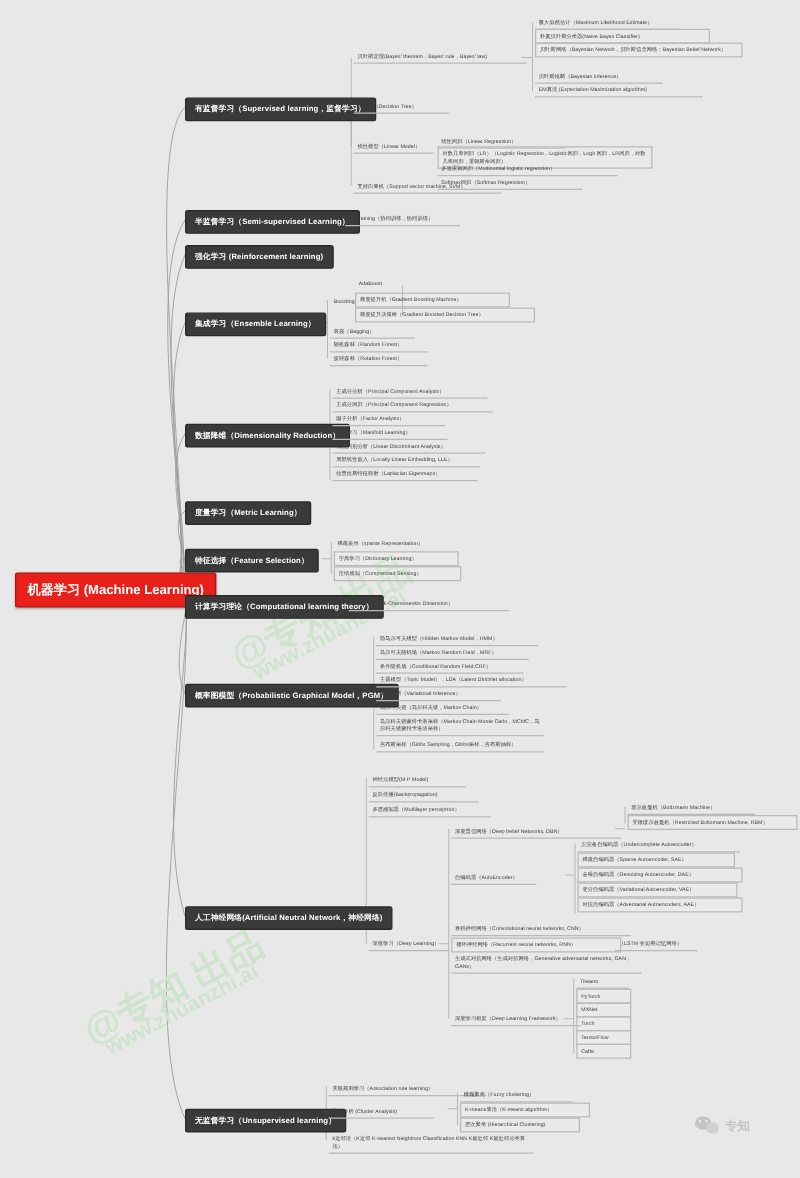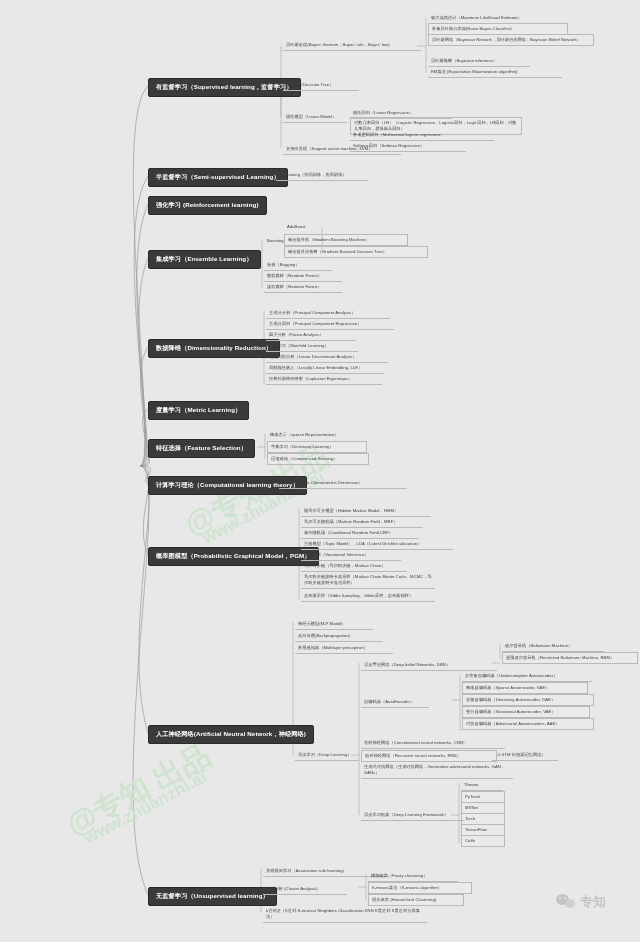--- a/index.html
+++ b/index.html
@@ -45,21 +45,21 @@
   .leaf.plain{border-bottom:none;}
   .leaf.wrap{white-space:normal;}
 
   
   .badge{position:absolute;left:556px;top:893px;display:flex;align-items:center;gap:4px;opacity:.55;}
   .wechat{position:relative;width:20px;height:16px;}
   .wechat .b1,.wechat .b2{position:absolute;background:#a8a8a8;border-radius:50%;}
   .wechat .b1{width:13px;height:11px;left:0;top:0;}
   .wechat .b2{width:10px;height:8.5px;left:9px;top:5px;background:#bdbdbd;}
   .wechat .d{position:absolute;width:1.6px;height:1.6px;background:#e8e8e8;border-radius:50%;}
-  .badge-text{font-size:13px;color:#a8a8a8;font-weight:bold;}
+  .badge-text{font-size:10px;color:#a8a8a8;font-weight:bold;}
 </style>
 </head>
 <body>
 
 <div id="canvas">
 
   <svg class="links" viewBox="0 0 640 942">
     <g fill="none" stroke="#9a9a9a" stroke-width="0.7">
 
       <path d="M140 466 C 160 466, 110 120, 148 86"></path>
@@ -120,20 +120,21 @@
       <path d="M358 887 L 366 887"></path>
       <path d="M366 874 L 366 900"></path>
     </g>
   </svg>
 
   <div class="wm wm1">@专知 出品</div>
   <div class="wm wm2">www.zhuanzhi.ai</div>
   <div class="wm wm3">@专知 出品</div>
   <div class="wm wm4">www.zhuanzhi.ai</div>
 
+  <div class="node root" style="left:12px;top:458px;">机器学习 (Machine Learning)</div>
 
   <div class="node lvl1" style="left:148px;top:78px;">有监督学习（Supervised learning，监督学习）</div>
   <div class="node leaf" style="left:283px;top:40px;width:132px;">贝叶斯定理(Bayes' theorem，Bayes' rule，Bayes' law)</div>
   <div class="node leaf" style="left:283px;top:80px;width:70px;">决策树（Decision Tree）</div>
   <div class="node leaf" style="left:283px;top:112px;width:58px;">线性模型（Linear Model）</div>
   <div class="node leaf" style="left:283px;top:144px;width:112px;">支持向量机（Support vector machine, SVM）</div>
 
   <div class="node leaf" style="left:428px;top:13px;width:110px;">极大似然估计（Maximum Likelihood Estimate）</div>
   <div class="node leaf boxed" style="left:428px;top:23px;width:132px;">朴素贝叶斯分类器(Naive Bayes Classifier)</div>
   <div class="node leaf boxed wrap" style="left:428px;top:34px;width:158px;">贝叶斯网络（Bayesian Network，贝叶斯信念网络：Bayesian Belief Network）</div>

